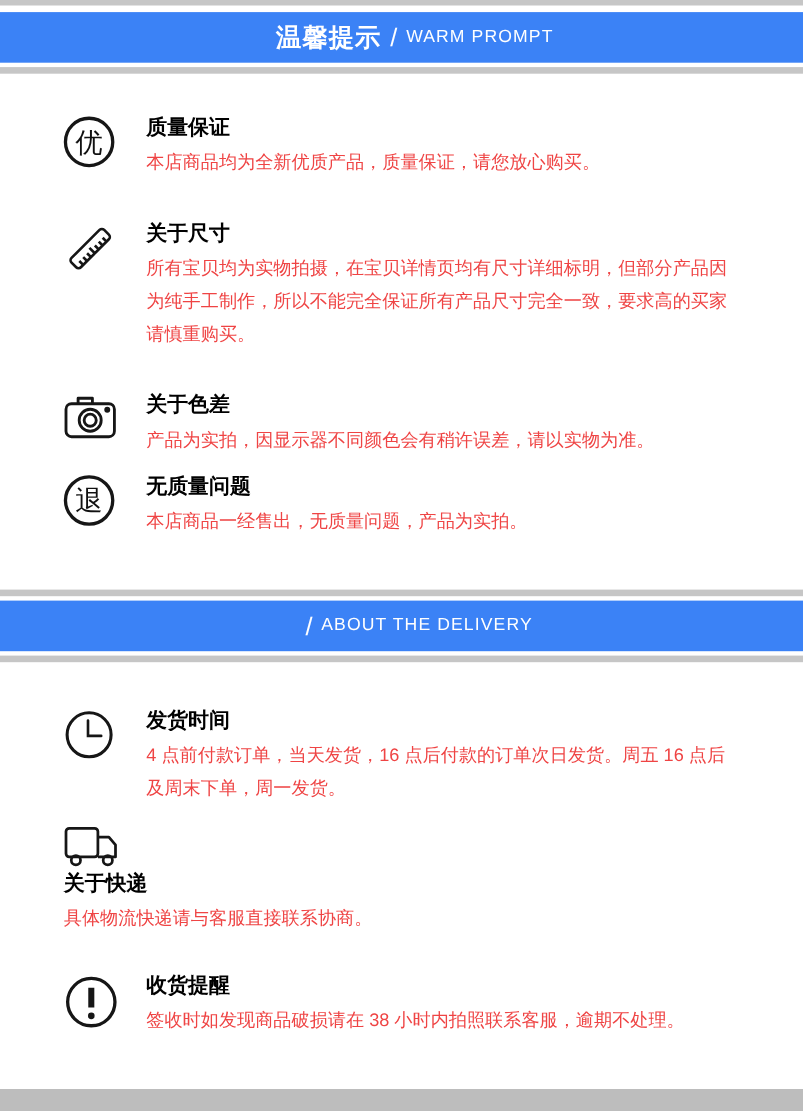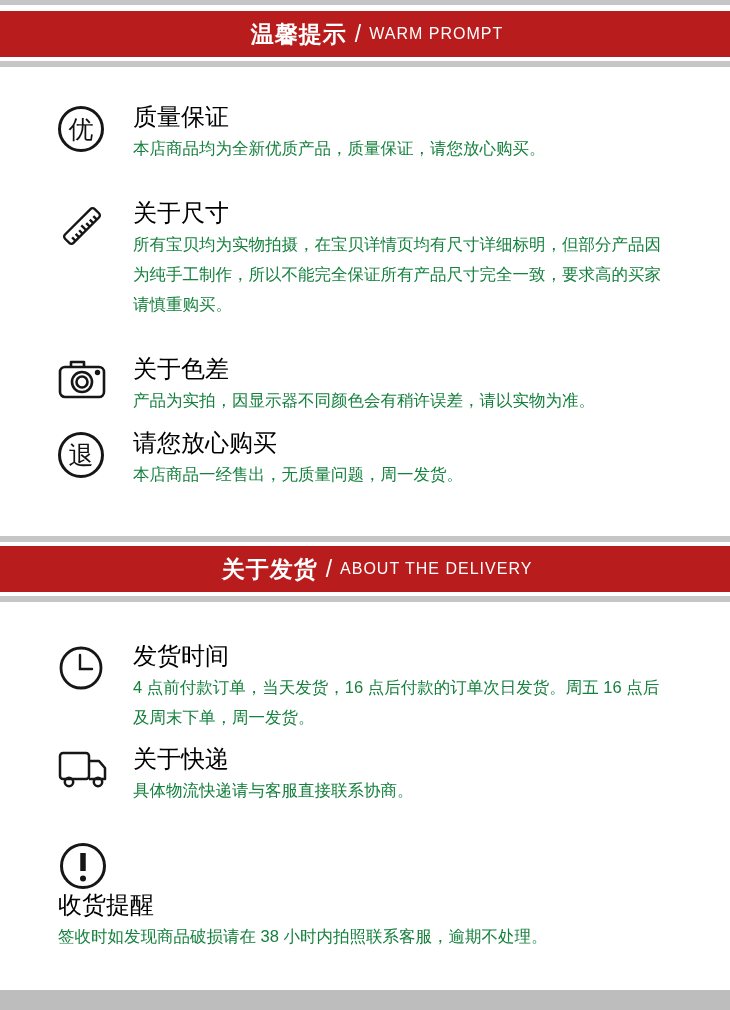--- a/index.html
+++ b/index.html
@@ -10,57 +10,57 @@
     background:#ffffff;
     font-family:"Liberation Sans","DejaVu Sans",sans-serif;
     color:#222;
     overflow:hidden;
   }
   .thinbar{height:5px;background:#c6c6c6;}
   .thinbar.b6{height:6px;}
   .gap6{height:6px;}
   .gap4{height:4px;}
   .banner{
-    height:46px;background:#b91c1c;
+    height:46px;background:#3b82f6;
     display:flex;align-items:center;justify-content:center;
     color:#ffffff;white-space:nowrap;padding-left:24px;
   }
   .banner-zh{font-size:23px;font-weight:700;letter-spacing:1px;}
   .banner-sep{font-size:23px;font-weight:400;margin:0 8px;}
   .banner-en{font-size:16px;font-weight:400;letter-spacing:1px;}
   .item{
     display:flex;
     padding:0 50px 0 58px;
   }
   .icon-col{
     width:75px;flex:none;padding-top:3px;
   }
   .text-col{flex:1;max-width:545px;}
   .title{
-    font-size:24px;font-weight:400;color:#000;
+    font-size:19px;font-weight:700;color:#000;
     line-height:28px;
   }
   .body{
-    font-size:16.5px;color:#15803d;
+    font-size:16.5px;color:#ef4444;
     line-height:30px;margin-top:2px;
     max-width:540px;
   }
   .badge-circle{
     display:flex;align-items:center;justify-content:center;
     width:40px;height:40px;
     border:3px solid #161616;border-radius:50%;
     font-size:25px;color:#111;
     font-family:"Liberation Serif","DejaVu Serif",serif;
   }
   .mt36{margin-top:36px;}
   .mt14{margin-top:14px;}
   .mt47{margin-top:47px;}
   .mt40{margin-top:40px;}
-  .mt13{margin-top:13px;}
-  .mt33{margin-top:33px;flex-direction:column;}
+  .mt13{margin-top:13px;flex-direction:column;}
+  .mt33{margin-top:33px;}
   svg{display:block;}
   .bottom-bar{
     position:absolute;left:0;bottom:0;width:730px;height:20px;
     background:#bdbdbd;
   }
 </style>
 </head>
 <body>
 
 <div class="page">
@@ -122,29 +122,28 @@
       <div class="title">关于色差</div>
       <div class="body">产品为实拍，因显示器不同颜色会有稍许误差，请以实物为准。</div>
     </div>
   </div>
 
   <div class="item mt14">
     <div class="icon-col">
       <span class="badge-circle">退</span>
     </div>
     <div class="text-col">
-      <div class="title">请您放心购买</div>
-      <div class="body">本店商品一经售出，无质量问题，周一发货。</div>
+      <div class="title">无质量问题</div>
+      <div class="body">本店商品一经售出，无质量问题，产品为实拍。</div>
     </div>
   </div>
 
   <div class="thinbar b6 mt47"></div>
   <div class="gap4"></div>
   <div class="banner">
-    <span class="banner-zh">关于发货</span>
     <span class="banner-sep">/</span>
     <span class="banner-en">ABOUT THE DELIVERY</span>
   </div>
   <div class="gap4"></div>
   <div class="thinbar b6"></div>
 
   <div class="item mt40">
     <div class="icon-col">
       <svg width="46" height="46" viewBox="0 0 46 46">
         <g fill="none" stroke="#161616" stroke-width="2.8" stroke-linecap="round">

